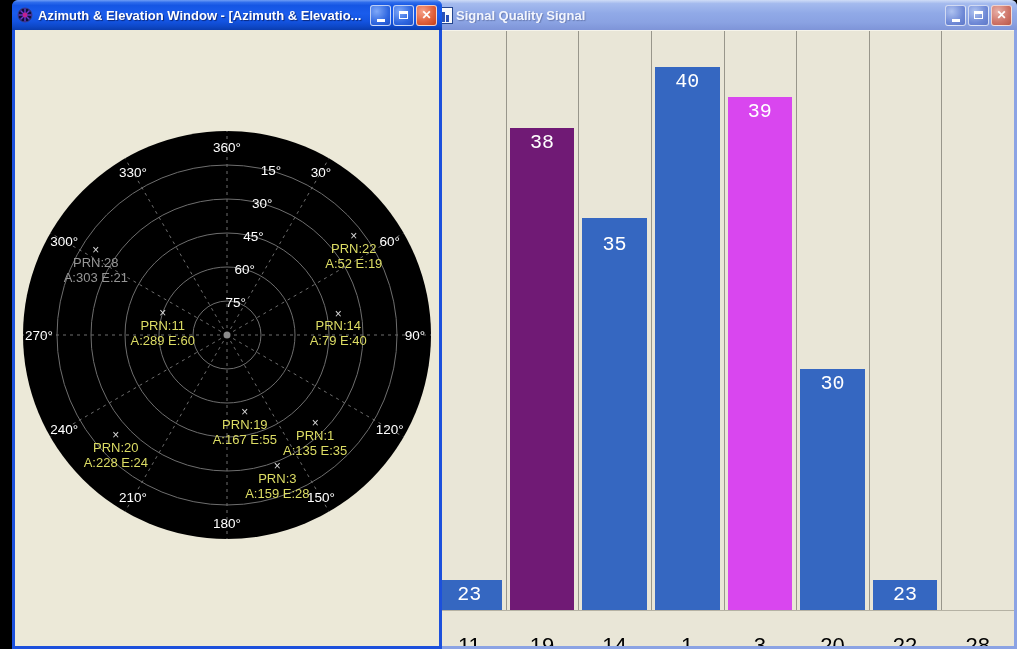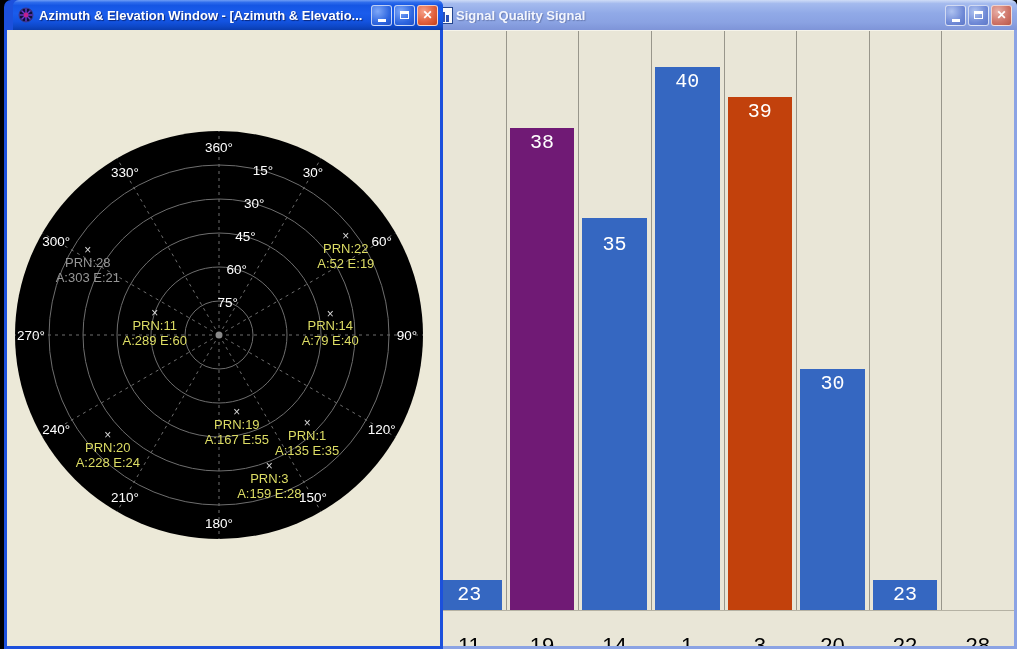--- a/index.html
+++ b/index.html
@@ -3,21 +3,21 @@
 <meta charset="utf-8">
 <style>
   html,body{margin:0;padding:0;}
   body{
     width:1017px;height:649px;position:relative;overflow:hidden;
     background:#000;
     font-family:"Liberation Sans",sans-serif;
     -webkit-font-smoothing:antialiased;
   }
   .window{position:absolute;top:0;height:649px;border-radius:7px 7px 0 0;}
-  #win-left{left:4px;width:430px;background:#1c50dc;z-index:2;padding-left:9px;}
+  #win-left{left:12px;width:430px;background:#1c50dc;z-index:2;}
   #win-right{left:430px;width:587px;background:#8ba3e4;z-index:1;}
 
   .titlebar{
     height:30px;display:flex;align-items:center;gap:5px;
     padding:0 5px;border-radius:6px 6px 0 0;box-sizing:border-box;
   }
   #win-left .titlebar{
     background:linear-gradient(180deg,#6f9ef5 0%,#2e6cec 8%,#1556e4 18%,#1a5cec 45%,#1353e0 72%,#0d46c4 90%,#0a3cae 100%);
   }
   #win-right .titlebar{
@@ -212,21 +212,21 @@
           <div class="chart-bar" style="background: rgb(53, 103, 193); height: 67.71%;">
             <div class="bar-value" style="color: rgb(255, 255, 255); margin-top: 12px;">35</div>
           </div>
         </div>
         <div class="chart-col">
           <div class="chart-bar" style="background: rgb(53, 103, 193); height: 93.75%;">
             <div class="bar-value" style="color: rgb(255, 255, 255);">40</div>
           </div>
         </div>
         <div class="chart-col">
-          <div class="chart-bar" style="background: #c2410c; height: 88.54%;">
+          <div class="chart-bar" style="background: #d946ef; height: 88.54%;">
             <div class="bar-value" style="color: rgb(255, 255, 255);">39</div>
           </div>
         </div>
         <div class="chart-col">
           <div class="chart-bar" style="background: rgb(53, 103, 193); height: 41.67%;">
             <div class="bar-value" style="color: rgb(255, 255, 255);">30</div>
           </div>
         </div>
         <div class="chart-col">
           <div class="chart-bar" style="background: rgb(53, 103, 193); height: 5.21%;">

